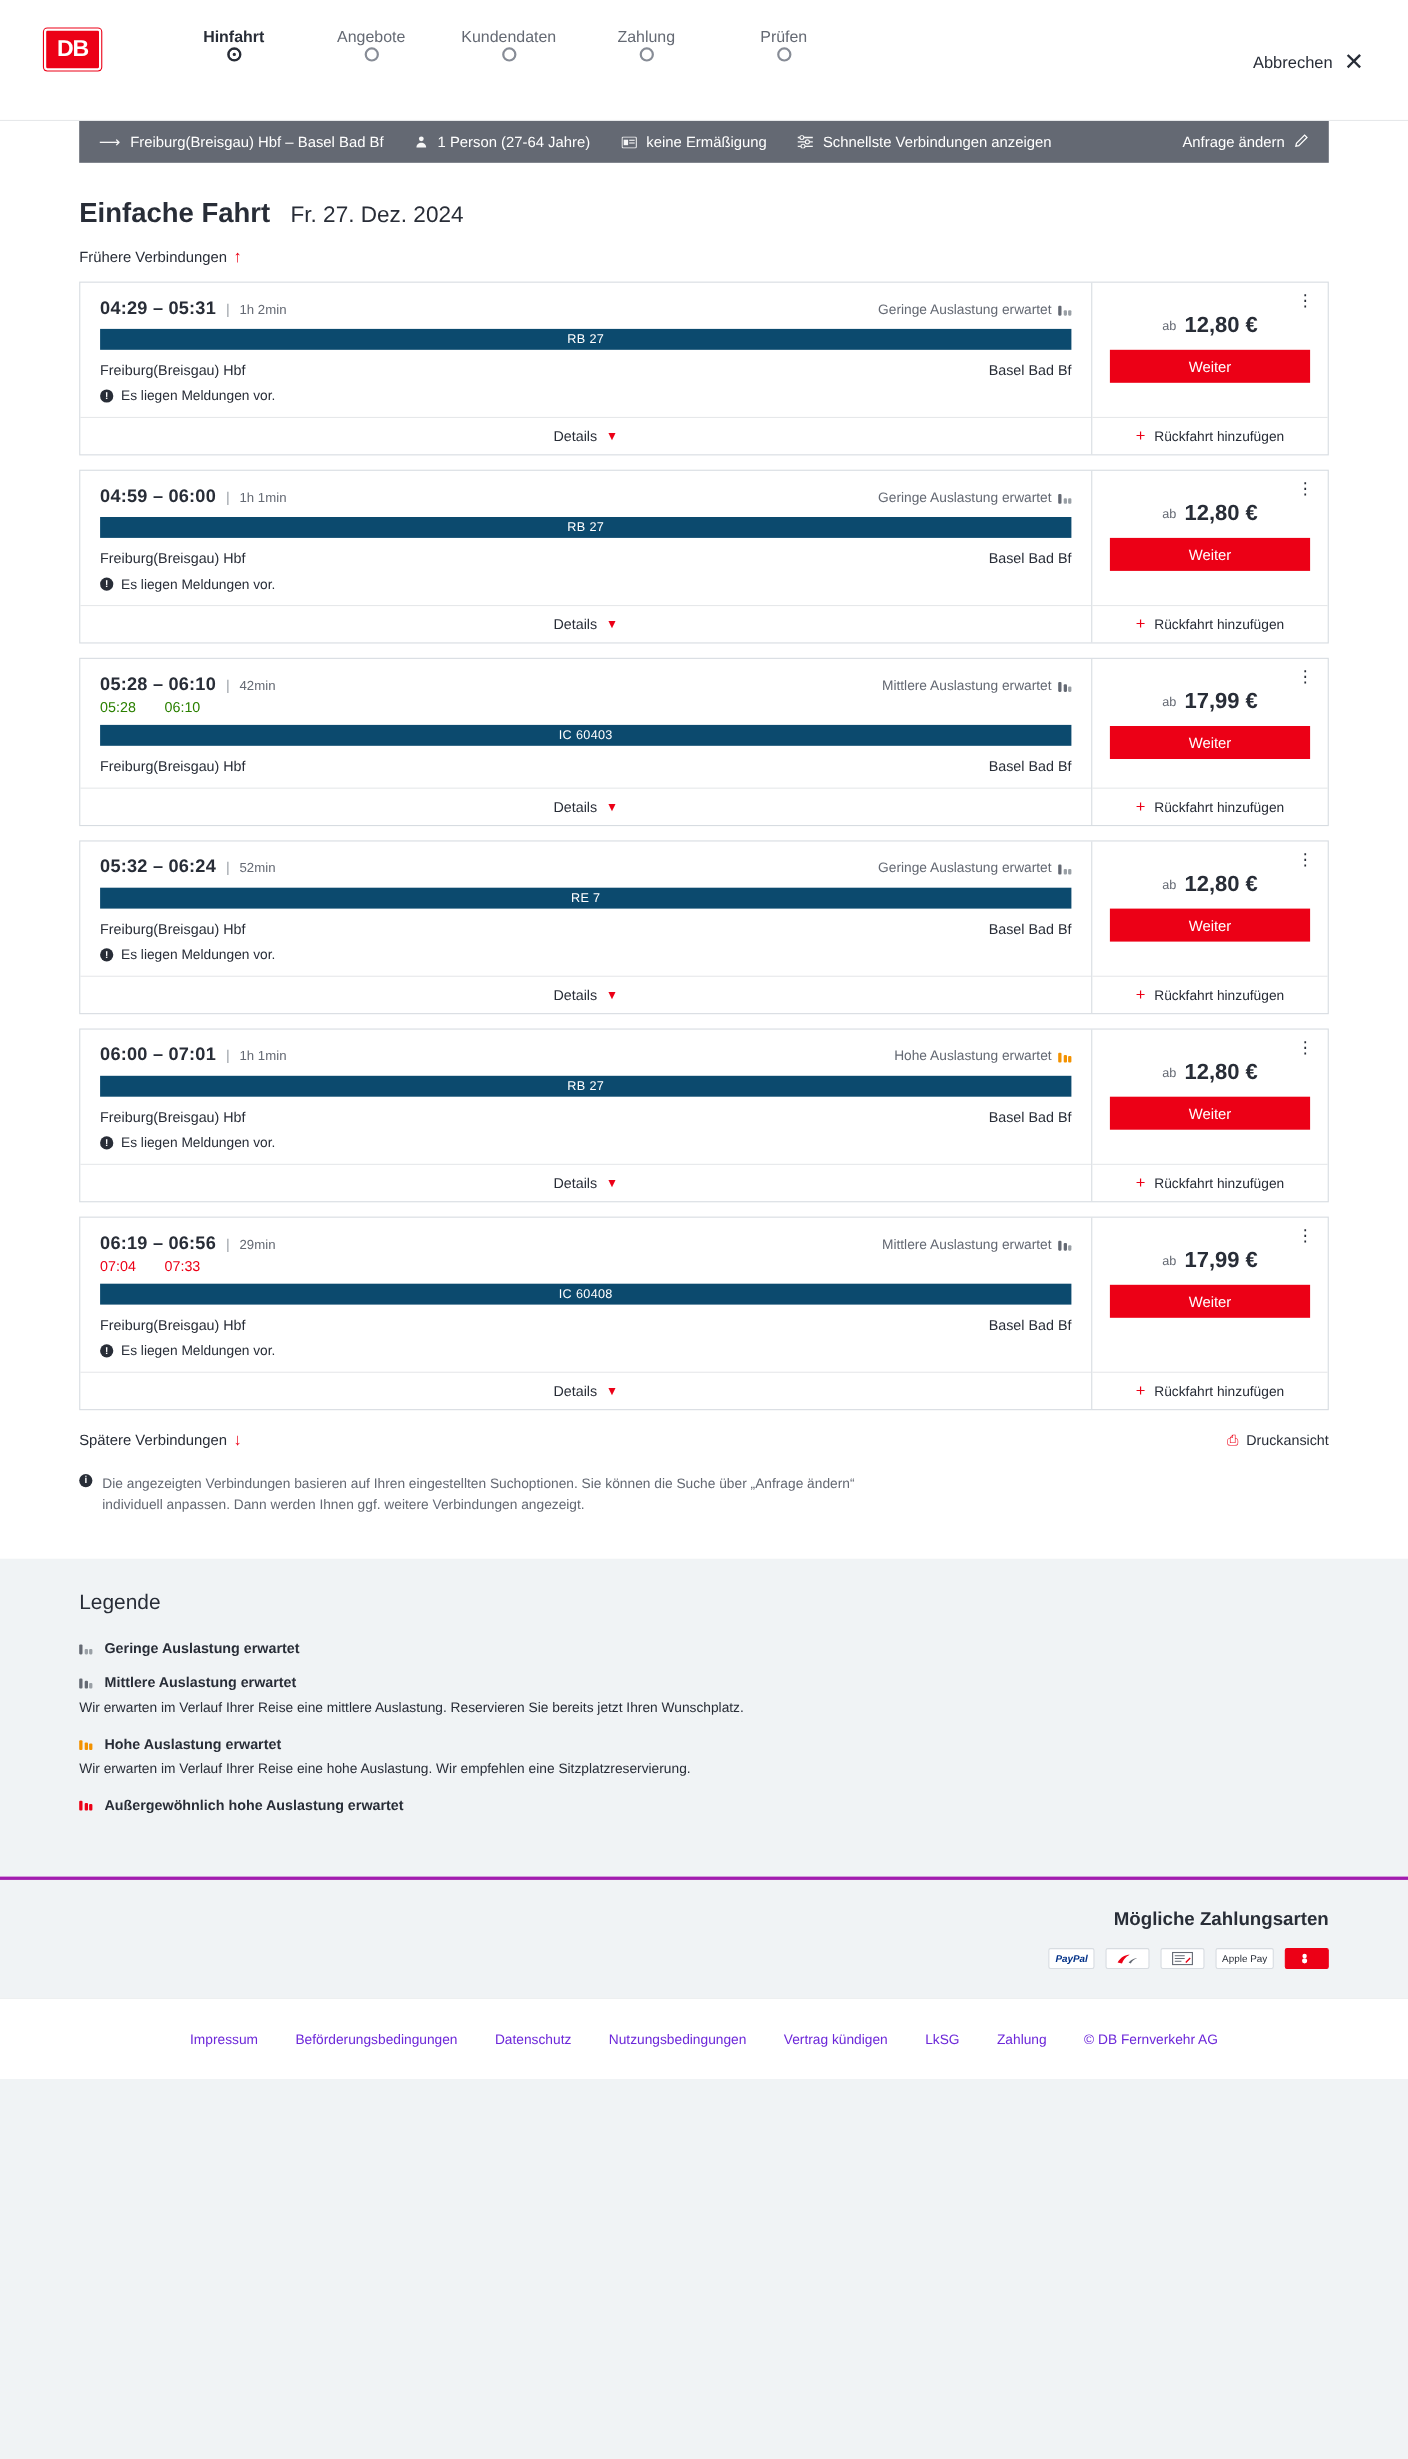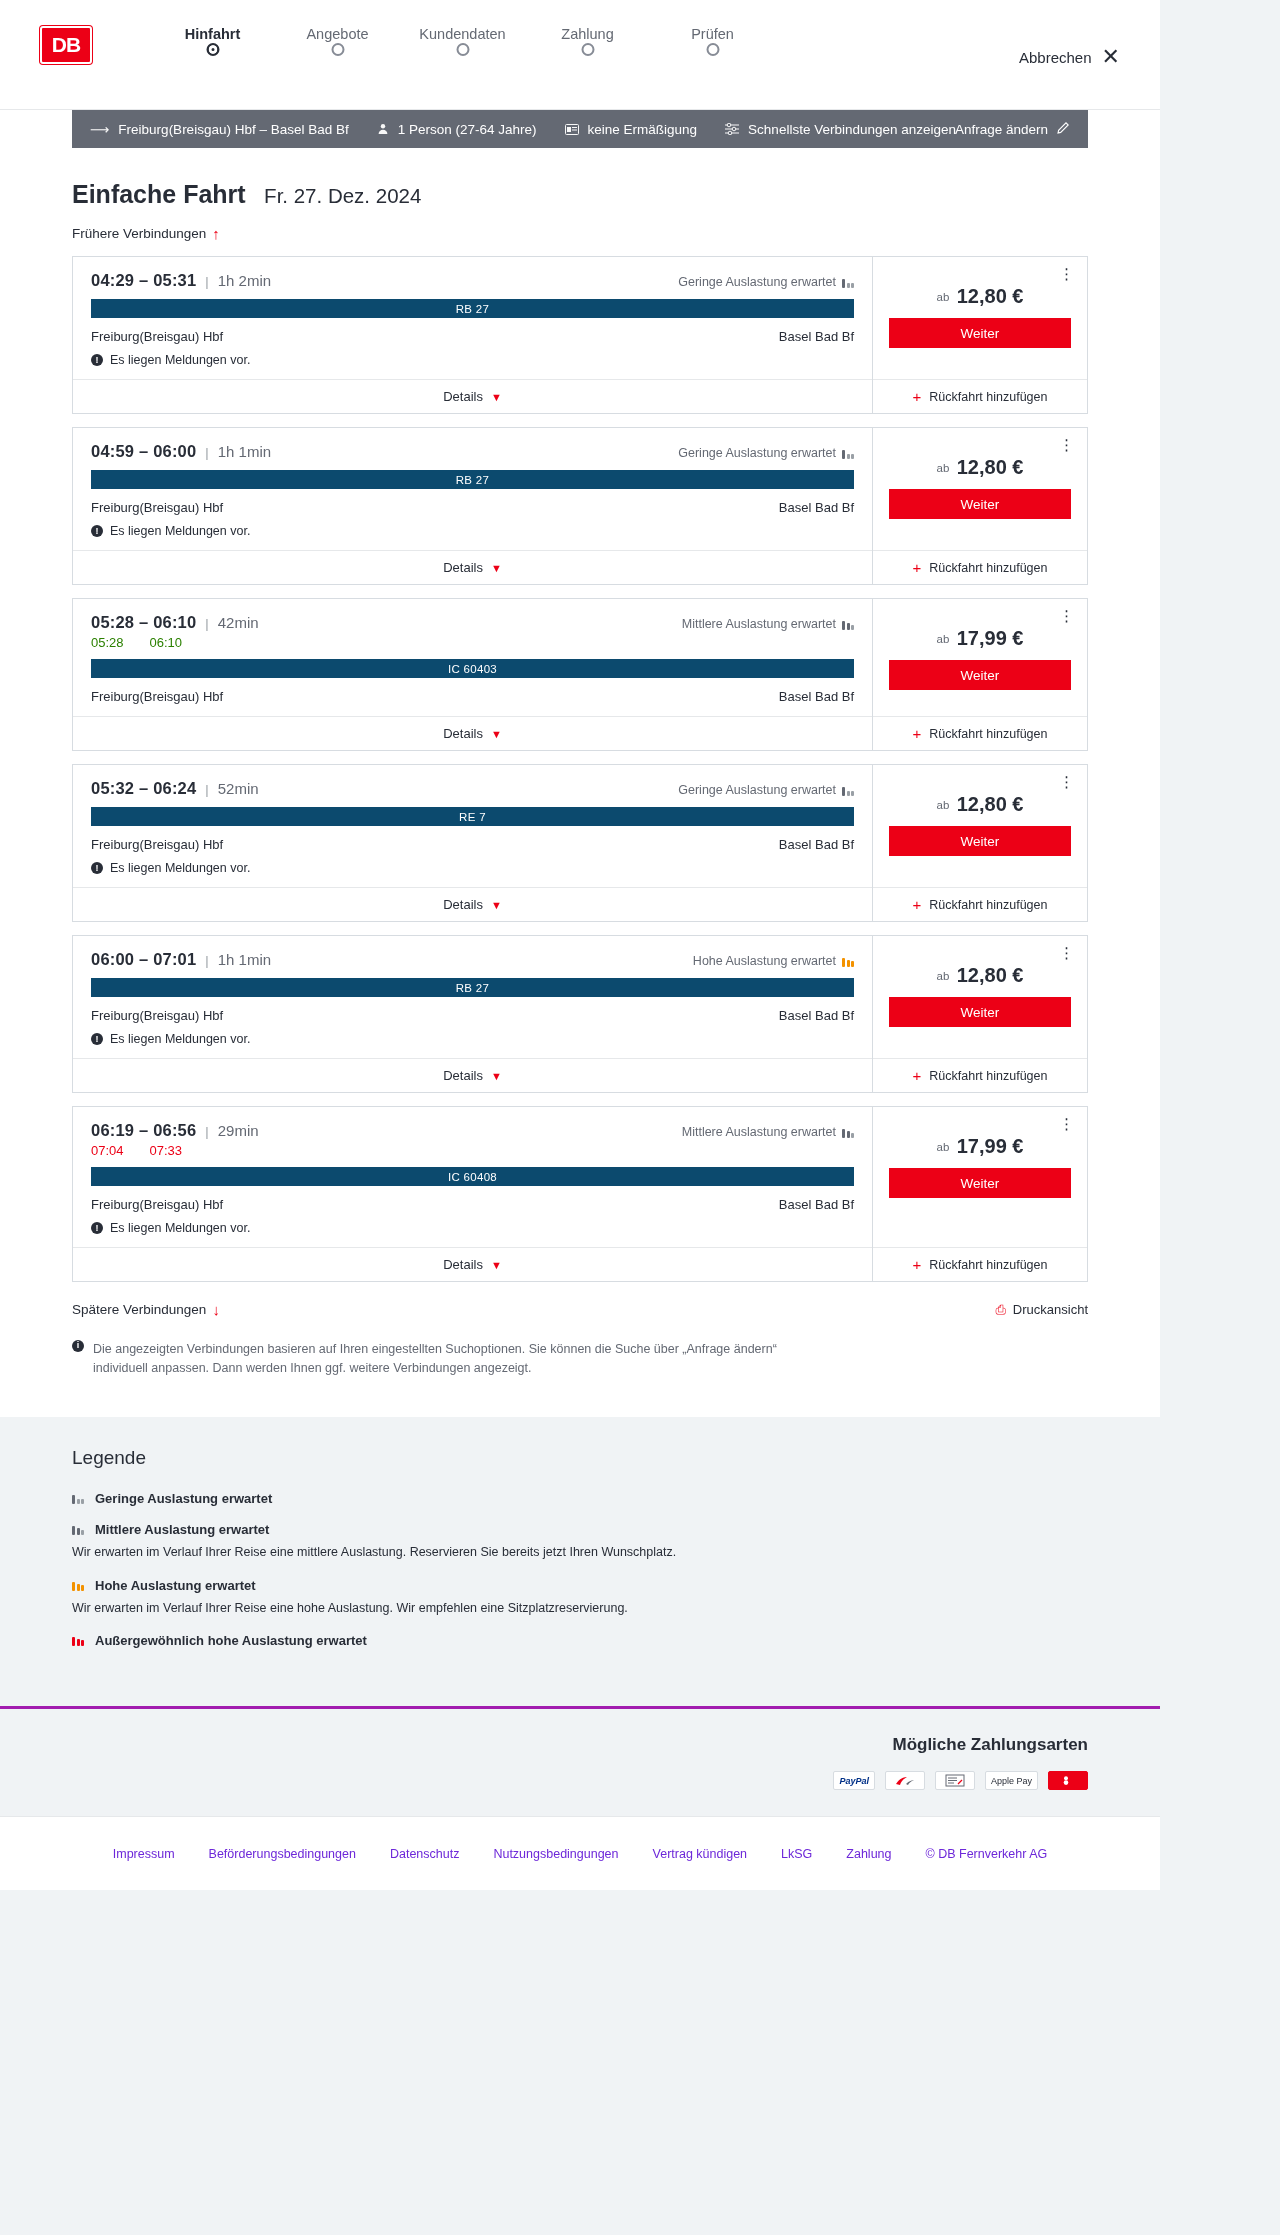--- a/index.html
+++ b/index.html
@@ -4,21 +4,21 @@
 <style>
   * { box-sizing: border-box; }
   html, body { margin:0; padding:0; }
   body {
     width:1280px;
     font-family:"Liberation Sans", sans-serif;
     background:#f0f3f5;
     color:#282d37;
     -webkit-font-smoothing:antialiased;
   }
-  .page { width:1160px; position:relative; background:#ffffff; }
+  .page { width:1280px; position:relative; background:#ffffff; }
 
   
   .header {
     background:#fff;
     border-bottom:1px solid #e6e8ea;
     padding:18px 40px 0 40px;
     display:flex;
     align-items:flex-start;
     height:110px;
     position:relative;
@@ -77,21 +77,21 @@
   
   .conns { padding:6px 72px 0 72px; }
   .conn {
     display:flex; background:#fff; border:1px solid #d7dce1;
     margin-bottom:13px; position:relative;
   }
   .conn-left { flex:1 1 auto; padding:14px 18px 0 18px; position:relative; }
   .row1 { display:flex; align-items:baseline; }
   .times { font-size:16.5px; font-weight:bold; letter-spacing:.2px; }
   .sep { color:#9aa0a6; margin:0 9px; font-size:13px; }
-  .dur { font-size:15px; color:#646973; }
+  .dur { font-size:12px; color:#646973; }
   .util {
     margin-left:auto; font-size:12.5px; color:#646973;
     display:flex; align-items:center; gap:6px;
   }
   .pax { display:inline-flex; align-items:flex-end; gap:1.5px; height:11px; }
   .pax i { display:block; width:3px; background:#9aa0a6; border-radius:1px; }
   .pax.low i:nth-child(1){height:9px;background:#646973}
   .pax.low i:nth-child(2){height:5px}
   .pax.low i:nth-child(3){height:5px}
   .pax.mid i:nth-child(1){height:9px;background:#646973}

